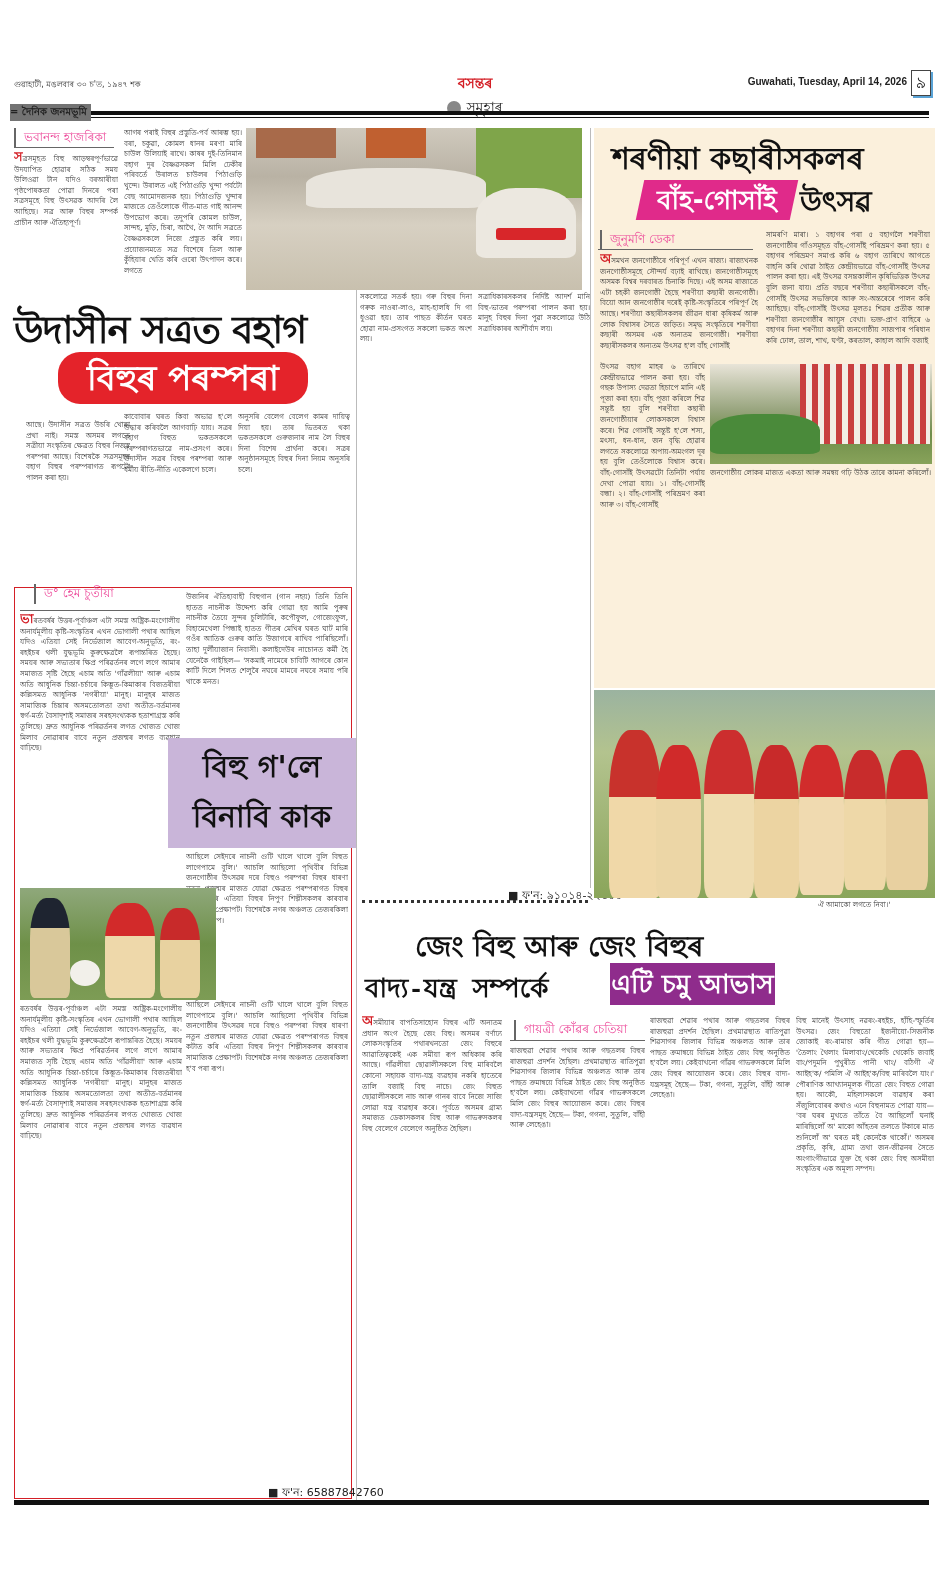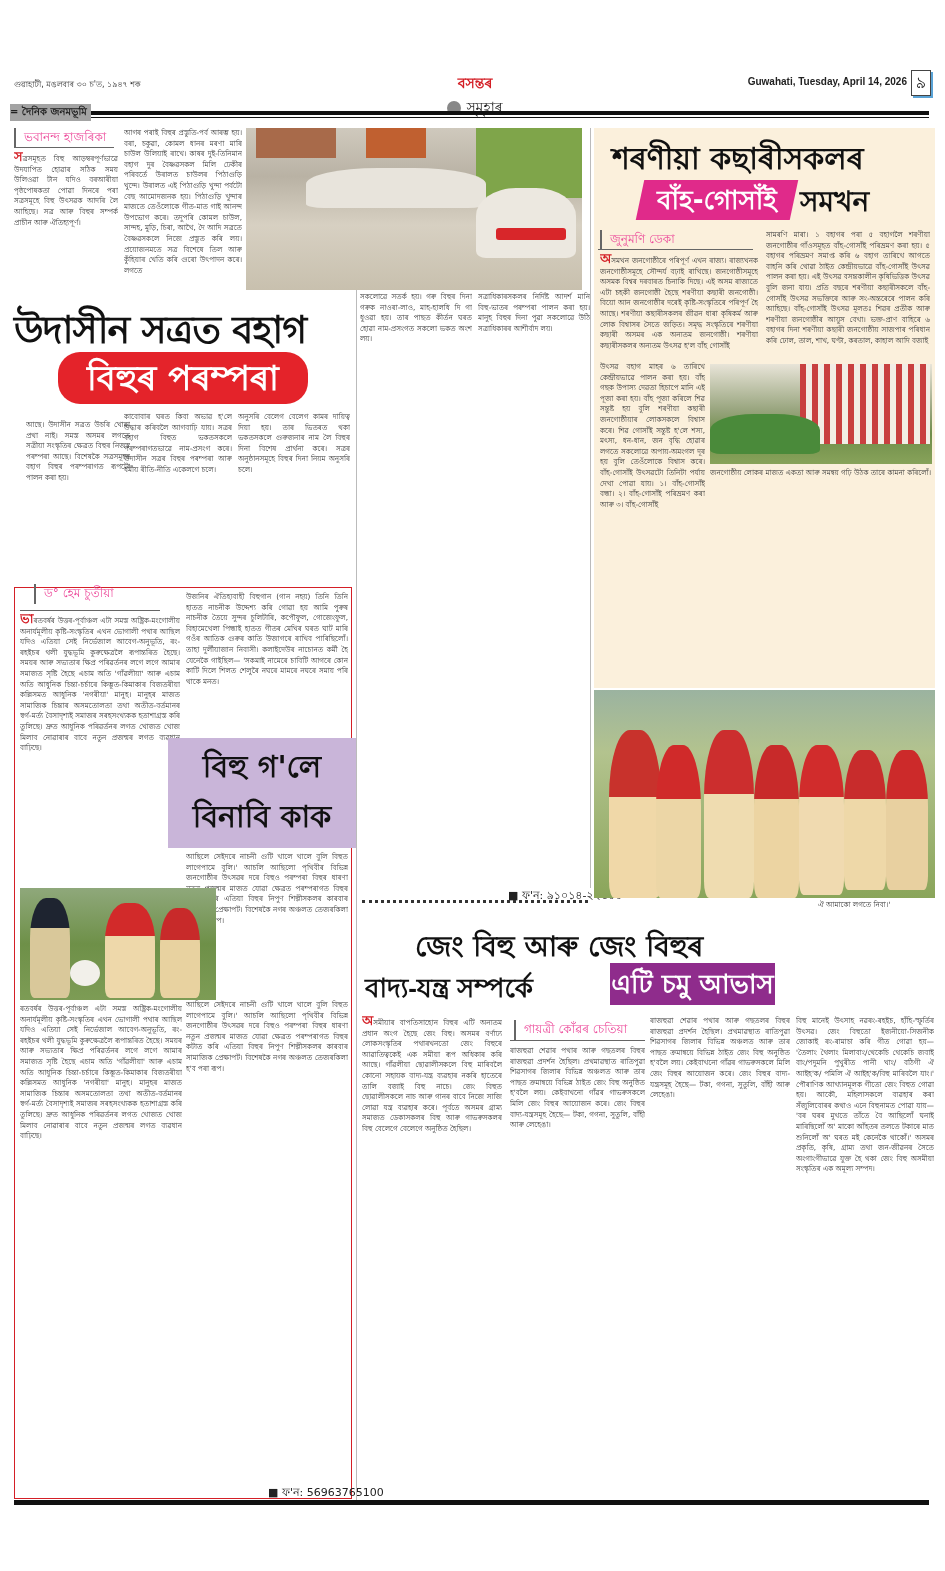--- a/index.html
+++ b/index.html
@@ -8,21 +8,21 @@
   .abs { position: absolute; }
 
   
   .hdr-left { left: 14px; top: 78px; font-size: 8px; font-family: "DejaVu Sans", sans-serif; color: #333; }
   .hdr-right { right: 38px; top: 76px; font-size: 10px; font-family: "Liberation Sans", sans-serif; font-weight: bold; color: #222; }
   .page-num { right: 14px; top: 70px; width: 20px; height: 26px; border: 1px solid #444; box-shadow: 2px 2px 0 #5aa3d6; font-size: 16px; text-align: center; line-height: 24px; font-family: "DejaVu Sans", sans-serif; background: #fff; }
   .logo { left: 410px; top: 72px; width: 130px; height: 48px; text-align: center; }
   .logo .t1 { color: #d41f26; font-weight: bold; font-size: 14px; font-family: "DejaVu Sans", sans-serif; }
   .logo .t2 { font-size: 14px; font-family: "DejaVu Sans", sans-serif; }
   .logo .tree { display: inline-block; width: 14px; height: 14px; border-radius: 50%; background: #888; vertical-align: middle; }
-  .paper-name { left: 10px; top: 104px; font-size: 10px; font-weight: bold; font-family: "DejaVu Sans", sans-serif; background: #a3a3a3; padding-right: 4px; }
+  .paper-name { left: 10px; top: 104px; font-size: 10px; font-weight: bold; font-family: "DejaVu Sans", sans-serif; background: #737373; padding-right: 4px; }
   .rule-top { left: 14px; top: 111px; width: 915px; height: 4px; background: #111; border-bottom: 1px solid #111; }
   .rule-top2 { left: 14px; top: 117px; width: 915px; height: 1px; background: #111; }
 
   
   .txt { font-size: 7.2px; line-height: 10.6px; color: #333; text-align: justify; overflow: hidden; font-family: "DejaVu Sans", sans-serif; }
   .drop { color: #d41f26; font-weight: bold; font-size: 13px; }
   .byline { font-size: 12px; color: #ec4899; border-left: 2px solid #666; padding-left: 8px; font-family: "DejaVu Sans", sans-serif; }
   .byline-rule { height: 1px; background: #666; }
 
   .col-rule { width: 1px; background: #bbb; }
@@ -46,21 +46,21 @@
   .hl2-box span { display: inline-block; transform: skewX(12deg); }
   .hl2b { left: 800px; top: 180px; font-size: 28px; font-weight: bold; font-family: "DejaVu Sans", sans-serif; color: #111; white-space: nowrap; }
 
   
   .box-left { left: 14px; top: 587px; width: 338px; height: 912px; border: 1.5px solid #d41f26; }
   .hl3-box { left: 168px; top: 738px; width: 188px; height: 110px; background: #c9b5d9; }
   .hl3 { left: 172px; top: 742px; width: 180px; font-size: 30px; font-weight: bold; line-height: 50px; text-align: center; color: #111; font-family: "DejaVu Sans", sans-serif; }
 
   
   .hl4a { left: 415px; top: 925px; font-size: 28px; font-weight: bold; color: #111; font-family: "DejaVu Sans", sans-serif; white-space: nowrap; }
-  .hl4b { left: 365px; top: 968px; font-size: 26px; font-weight: bold; color: #111; font-family: Liberation Sans, sans-serif; white-space: nowrap; }
+  .hl4b { left: 365px; top: 968px; font-size: 26px; font-weight: bold; color: #111; font-family: Liberation Mono, monospace; white-space: nowrap; }
   .hl4-box { left: 610px; top: 963px; width: 165px; height: 42px; background: #8f2c8c; color: #fff; font-size: 26px; font-weight: bold; text-align: center; line-height: 42px; font-family: "DejaVu Sans", sans-serif; }
 
   .phone { font-size: 11px; color: #222; font-family: "DejaVu Sans", sans-serif; }
   .phone:before { content: "■ "; }
   .dots { left: 362px; top: 900px; width: 226px; border-top: 3px dotted #333; }
 
   .rule-bottom { left: 14px; top: 1500px; width: 915px; height: 5px; background: #111; }
 </style>
 </head>
 <body>
@@ -99,21 +99,21 @@
 <div class="abs txt" style="left:124px;top:412px;width:108px;height:170px;">কাবোবাৰ ঘৰত কিবা অভাৱ হ'লে উদ্ধাৰ কৰিবলৈ আগবাঢ়ি যায়। সত্ৰৰ বহাগ বিহুত ভকতসকলে পৰম্পৰাগতভাৱে নাম-প্ৰসংগ কৰে। উদাসীন সত্ৰৰ বিহুৰ পৰম্পৰা আৰু ধৰ্মীয় ৰীতি-নীতি একেলগে চলে।</div>
 <div class="abs txt" style="left:238px;top:412px;width:112px;height:170px;">অনুসৰি বেলেগ বেলেগ কামৰ দায়িত্ব দিয়া হয়। তাৰ ভিতৰত থকা ভকতসকলে গুৰুজনাৰ নাম লৈ বিহুৰ দিনা বিশেষ প্ৰাৰ্থনা কৰে। সত্ৰৰ অনুষ্ঠানসমূহে বিহুৰ দিনা নিয়ম অনুসৰি চলে।</div>
 <div class="abs txt" style="left:360px;top:292px;width:112px;height:590px;">সকলোৱে সতৰ্ক হয়। গৰু বিহুৰ দিনা গৰুক নাওৰা-লাও, মাহ-হালধি দি গা ধুওৱা হয়। তাৰ পাছত কীৰ্তন ঘৰত হোৱা নাম-প্ৰসংগত সকলো ভকত অংশ লয়।</div>
 <div class="abs txt" style="left:478px;top:292px;width:112px;height:590px;">সত্ৰাধিকাৰসকলৰ নিৰ্দিষ্ট আদৰ্শ মানি বিহু-ভাতৰ পৰম্পৰা পালন কৰা হয়। মানুহ বিহুৰ দিনা পুৱা সকলোৱে উঠি সত্ৰাধিকাৰৰ আশীৰ্বাদ লয়।</div>
 <div class="abs phone" style="left:508px;top:887px;">ফ'ন: ৯১০১৪-২২৬৫৫</div>
 <div class="abs dots"></div>
 
 <div class="abs hl2-panel"></div>
 <div class="abs hl2a">শৰণীয়া কছাৰীসকলৰ</div>
 <div class="abs hl2-box"><span>বাঁহ-গোসাঁই</span></div>
-<div class="abs hl2b">সমখন</div>
+<div class="abs hl2b">উৎসৱ</div>
 
 <div class="abs byline" style="left:600px;top:230px;">জুনুমণি ডেকা</div>
 <div class="abs byline-rule" style="left:598px;top:249px;width:155px;"></div>
 <div class="abs txt" style="left:600px;top:254px;width:158px;height:105px;">
   <span class="drop">অ</span><span>সমখন জনগোষ্ঠীৰে পৰিপূৰ্ণ এখন ৰাজ্য। ৰাজ্যখনক জনগোষ্ঠীসমূহে সৌন্দৰ্য বঢ়াই ৰাখিছে। জনগোষ্ঠীসমূহে অসমক বিশ্বৰ দৰবাৰত চিনাকি দিছে। এই অসম ৰাজ্যতে এটা চহকী জনগোষ্ঠী হৈছে শৰণীয়া কছাৰী জনগোষ্ঠী। বিয়ো আন জনগোষ্ঠীৰ দৰেই কৃষ্টি-সংস্কৃতিৰে পৰিপূৰ্ণ হৈ আছে। শৰণীয়া কছাৰীসকলৰ জীৱন ধাৰা কৃষিকৰ্ম আৰু লোক বিশ্বাসৰ সৈতে জড়িত। সমৃদ্ধ সংস্কৃতিৰে শৰণীয়া কছাৰী অসমৰ এক অন্যতম জনগোষ্ঠী। শৰণীয়া কছাৰীসকলৰ অন্যতম উৎসৱ হ'ল বাঁহ গোসাঁই</span>
 </div>
 <div class="abs txt" style="left:766px;top:230px;width:164px;height:130px;">সামৰণি মাৰা। ১ বহাগৰ পৰা ৫ বহাগলৈ শৰণীয়া জনগোষ্ঠীৰ গাঁওসমূহত বাঁহ-গোসাঁই পৰিভ্ৰমণ কৰা হয়। ৫ বহাগৰ পৰিভ্ৰমণ সমাপ্ত কৰি ৬ বহাগ তাৰিখে আগতে বাহনি কৰি থোৱা ঠাইত কেন্দ্ৰীয়ভাৱে বাঁহ-গোসাঁই উৎসৱ পালন কৰা হয়। এই উৎসৱ বসন্তকালীন কৃষিভিত্তিক উৎসৱ বুলি জনা যায়। প্ৰতি বছৰে শৰণীয়া কছাৰীসকলে বাঁহ-গোসাঁই উৎসৱ সভক্তিৰে আৰু সং-অন্তৰেৰে পালন কৰি আহিছে। বাঁহ-গোসাঁই উৎসৱ মূলতঃ শিৱৰ প্ৰতীক আৰু শৰণীয়া জনগোষ্ঠীৰ আয়ুস বেখা। ভক্ত-প্ৰাণ বাহিৰে ৬ বহাগৰ দিনা শৰণীয়া কছাৰী জনগোষ্ঠীয় সাজপাৰ পৰিধান কৰি ঢোল, তাল, শাখ, ঘণ্টা, কৰতাল, কাহাল আদি বজাই</div>
 <div class="abs txt" style="left:600px;top:362px;width:105px;height:320px;">উৎসৱ বহাগ মাহৰ ৬ তাৰিখে কেন্দ্ৰীয়ভাৱে পালন কৰা হয়। বাঁহ গছক উপাস্য দেৱতা হিচাপে মানি এই পূজা কৰা হয়। বাঁহ পূজা কৰিলে শিৱ সন্তুষ্ট হয় বুলি শৰণীয়া কছাৰী জনগোষ্ঠীয়াৰ লোকসকলে বিশ্বাস কৰে। শিৱ গোসাঁই সন্তুষ্ট হ'লে শস্য, মৎস্য, ধন-ধান, জন বৃদ্ধি হোৱাৰ লগতে সকলোৱে অপায়-অমংগল দূৰ হয় বুলি তেওঁলোকে বিশ্বাস কৰে। বাঁহ-গোসাঁই উৎসৱটো তিনিটা পৰ্যায় দেখা পোৱা যায়। ১। বাঁহ-গোসাঁই বন্ধা। ২। বাঁহ-গোসাঁই পৰিভ্ৰমণ কৰা আৰু ৩। বাঁহ-গোসাঁই</div>
 
 <div class="abs photo photo2" style="left:710px;top:364px;width:222px;height:100px;">
@@ -144,21 +144,21 @@
 <div class="abs txt" style="left:186px;top:852px;width:162px;height:140px;">আছিলে সেইদৰে নাচনী গুটি খালে খালে বুলি বিহুত লাগেপামে বুলি।' আচলি আছিলো পৃথিবীৰ বিভিন্ন জনগোষ্ঠীৰ উৎসৱৰ দৰে বিহুও পৰম্পৰা বিহুৰ ধাৰণা নতুন প্ৰজন্মৰ মাজত যোৱা ক্ষেত্ৰত পৰম্পৰাগত বিহুৰ কটাত কৰি এতিয়া বিহুৰ নিপুণ শিল্পীসকলৰ কাৰবাৰ সামাজিক প্ৰেক্ষাপট। বিশেষকৈ নগৰ অঞ্চলত তেজৰকিলা হ'ব পৰা ৰূপ।</div>
 
 <div class="abs photo photo4" style="left:20px;top:888px;width:196px;height:112px;">
   <div class="figure" style="left:10px;top:10px;width:40px;height:100px;background:linear-gradient(180deg,#1e2430 0 30%,#d9c89a 30%);"></div>
   <div class="figure" style="left:50px;top:72px;width:30px;height:26px;background:#f2f0ea;border-radius:50%;"></div>
   <div class="figure" style="left:85px;top:15px;width:50px;height:95px;background:linear-gradient(180deg,#d22a2a 0 35%,#eed8aa 35%);"></div>
   <div class="figure" style="left:140px;top:20px;width:40px;height:90px;background:linear-gradient(180deg,#c82a2a 0 35%,#e8d2a0 35%);"></div>
 </div>
 <div class="abs txt" style="left:20px;top:1004px;width:162px;height:490px;">ৰতবৰ্ষৰ উত্তৰ-পূৰ্বাঞ্চল এটা সমস্ত অষ্ট্ৰিক-মংগোলীয় অনাৰ্যমূলীয় কৃষ্টি-সংস্কৃতিৰ এখন ভোগালী পথাৰ আছিল যদিও এতিয়া সেই নিৰ্ভেজাল আবেগ-অনুভূতি, ৰং-ৰহইচৰ থলী যুদ্ধভূমি কুৰুক্ষেত্ৰলৈ ৰূপান্তৰিত হৈছে। সময়ৰ আৰু সভ্যতাৰ ক্ষিপ্ৰ পৰিৱৰ্তনৰ লগে লগে আমাৰ সমাজত সৃষ্টি হৈছে এচাম অতি 'গাঁৱলীয়া' আৰু এচাম অতি আধুনিক চিন্তা-চৰ্চাৰে কিম্ভূত-কিমাকাৰ বিজতৰীয়া কল্লিসমত আধুনিক 'নগৰীয়া' মানুহ। মানুহৰ মাজত সামাজিক চিন্তাৰ অসমতোলতা তথা অতীত-বৰ্তমানৰ স্বৰ্গ-মৰ্ত্য বৈসাদৃশ্যই সমাজৰ সৰহসংখ্যকক হতাশাগ্ৰস্ত কৰি তুলিছে। দ্ৰুত আধুনিক পৰিৱৰ্তনৰ লগত খোজত খোজ মিলাব নোৱাৰাৰ বাবে নতুন প্ৰজন্মৰ লগত ব্যৱধান বাঢ়িছে।</div>
 <div class="abs txt" style="left:186px;top:1000px;width:162px;height:480px;">আছিলে সেইদৰে নাচনী গুটি খালে খালে বুলি বিহুত লাগেপামে বুলি।' আচলি আছিলো পৃথিবীৰ বিভিন্ন জনগোষ্ঠীৰ উৎসৱৰ দৰে বিহুও পৰম্পৰা বিহুৰ ধাৰণা নতুন প্ৰজন্মৰ মাজত যোৱা ক্ষেত্ৰত পৰম্পৰাগত বিহুৰ কটাত কৰি এতিয়া বিহুৰ নিপুণ শিল্পীসকলৰ কাৰবাৰ সামাজিক প্ৰেক্ষাপট। বিশেষকৈ নগৰ অঞ্চলত তেজৰকিলা হ'ব পৰা ৰূপ।</div>
-<div class="abs phone" style="left:268px;top:1484px;">ফ'ন: 56963765100</div>
+<div class="abs phone" style="left:268px;top:1484px;">ফ'ন: 65887842760</div>
 
 <div class="abs hl4a">জেং বিহু আৰু জেং বিহুৰ</div>
 <div class="abs hl4b">বাদ্য-যন্ত্ৰ সম্পৰ্কে</div>
 <div class="abs hl4-box">এটি চমু আভাস</div>
 <div class="abs txt" style="left:818px;top:900px;width:118px;height:115px;">ঐ আমাকো লগতে নিবা।'</div>
 
 <div class="abs txt" style="left:362px;top:1016px;width:140px;height:480px;">
   <span class="drop">অ</span><span>সমীয়াৰ বাপতিসাহোন বিহুৰ এটি অন্যতম প্ৰধান অংগ হৈছে জেং বিহু। অসমৰ বৰ্ণাঢ্য লোকসংস্কৃতিৰ পথাৰখনতো জেং বিহুৰে আৱাতিত্বকেই এক সমীয়া ৰূপ অধিকাৰ কৰি আছে। গাঁৱলীয়া ছোৱালীসকলে বিহু মাৰিবলৈ কোনো সহায়ক বাদ্য-যন্ত্ৰ ব্যৱহাৰ নকৰি হাতেৰে তালি বজাই বিহু নাচে। জেং বিহুত ছোৱালীসকলে নাচ আৰু গানৰ বাবে নিজে সাজি লোৱা যন্ত্ৰ ব্যৱহাৰ কৰে। পূৰ্বতে অসমৰ গ্ৰাম্য সমাজত ডেকাসকলৰ বিহু আৰু গাভৰুসকলৰ বিহু বেলেগে বেলেগে অনুষ্ঠিত হৈছিল।</span>
 </div>
 <div class="abs byline" style="left:514px;top:1020px;">গায়ত্ৰী কোঁৱৰ চেতিয়া</div>

